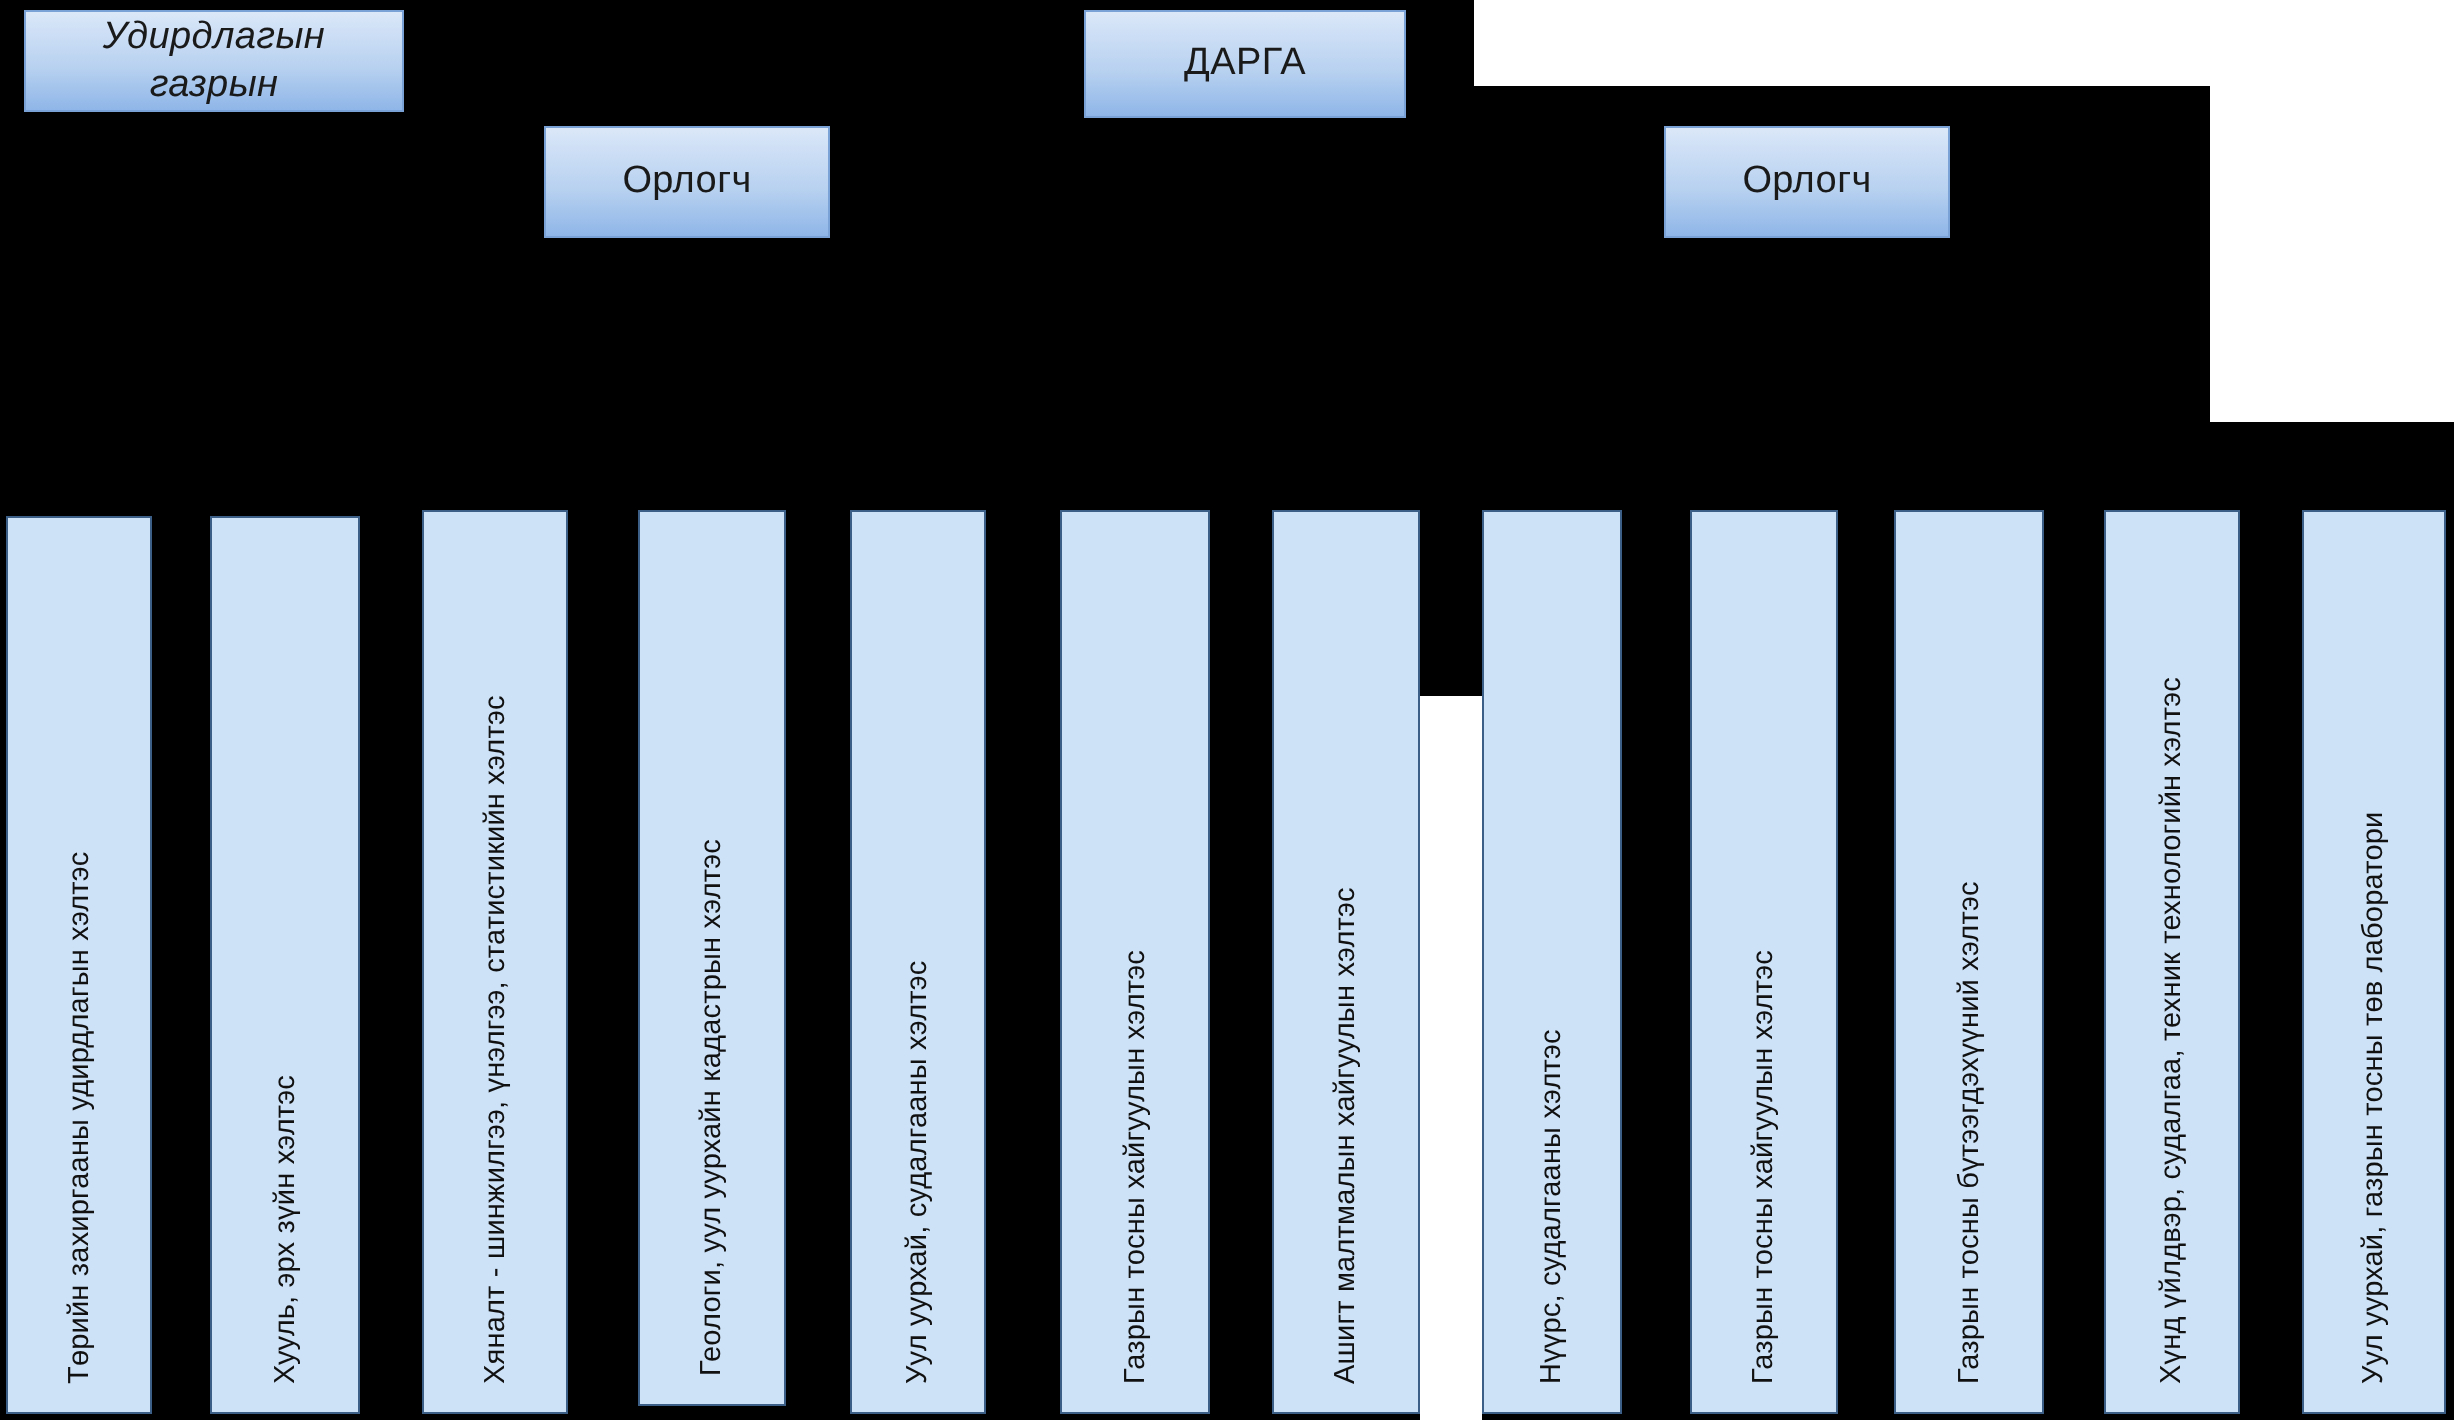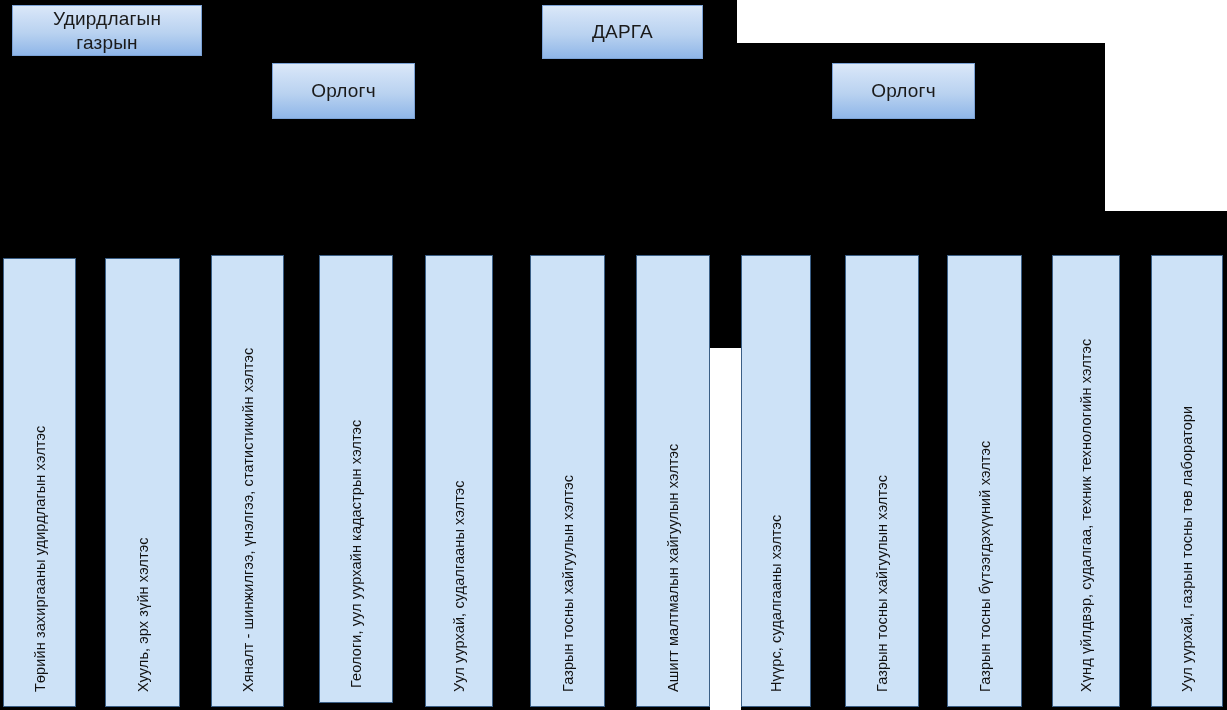--- a/index.html
+++ b/index.html
@@ -63,21 +63,21 @@
 <div id="stage">
 
   <div class="plate" style="left:0px;top:0px;width:737px;height:710px;"></div>
   <div class="plate" style="left:737px;top:43px;width:368px;height:667px;"></div>
   <div class="plate" style="left:1105px;top:211px;width:122px;height:499px;"></div>
 
   <div class="knock" style="left:710px;top:348px;width:31px;height:362px;"></div>
   <div class="knock" style="left:737px;top:0px;width:490px;height:43px;"></div>
   <div class="knock" style="left:1105px;top:0px;width:122px;height:211px;"></div>
 
-  <div class="topbox" style="left:12px;top:5px;width:190px;height:51px;">
+  <div class="topbox" style="left:12px;top:5px;width:190px;height:51px;font-style:italic;">
     <span>
       <span>Удирдлагын</span>
       <span>газрын</span>
     </span>
   </div>
 
   <div class="topbox" style="left:542px;top:5px;width:161px;height:54px;">
     <span>ДАРГА</span>
   </div>
 

